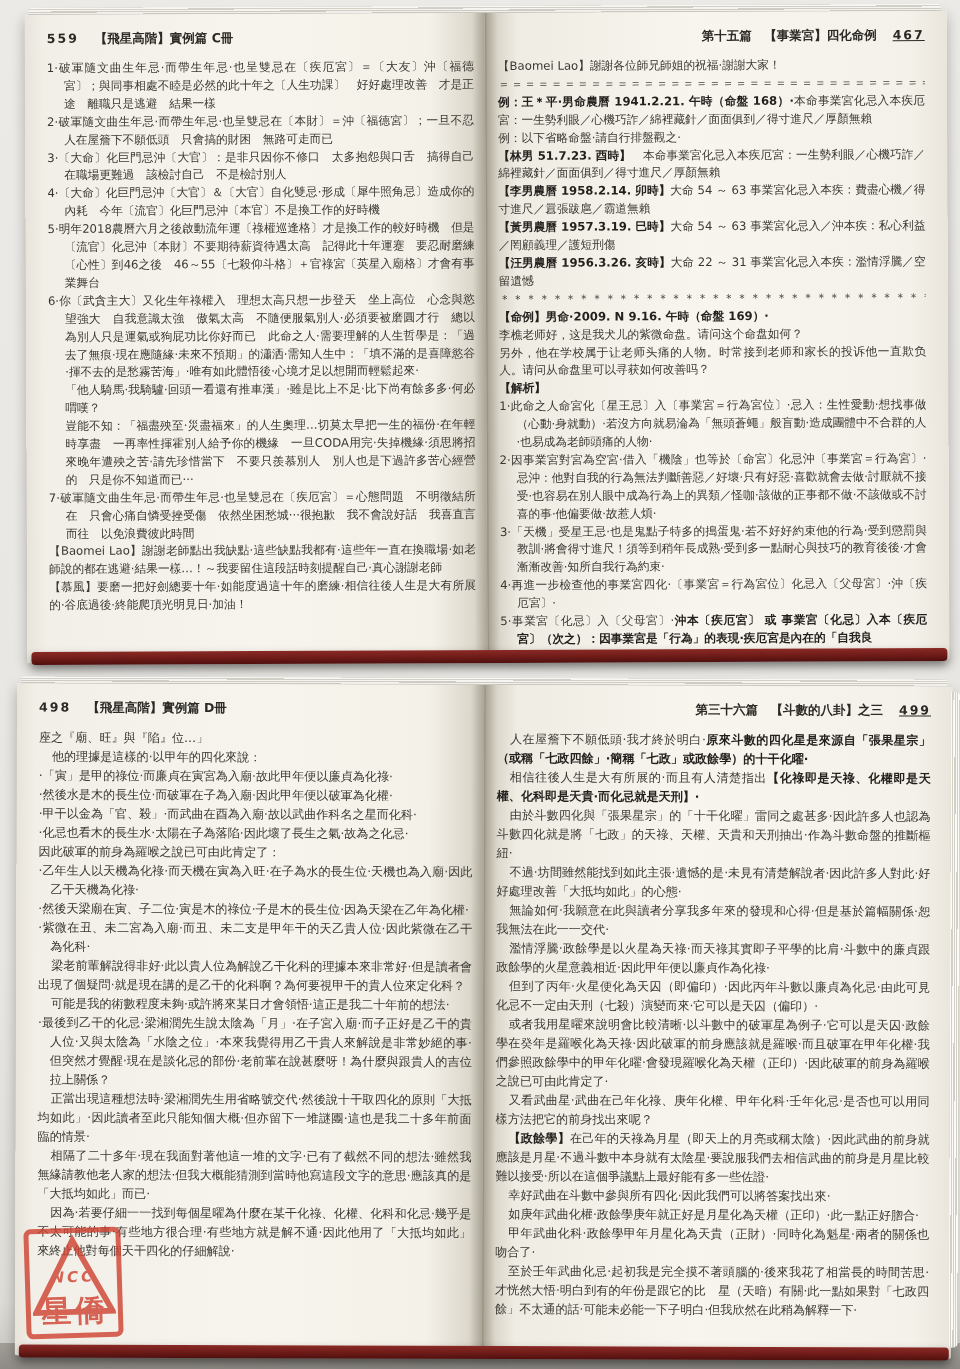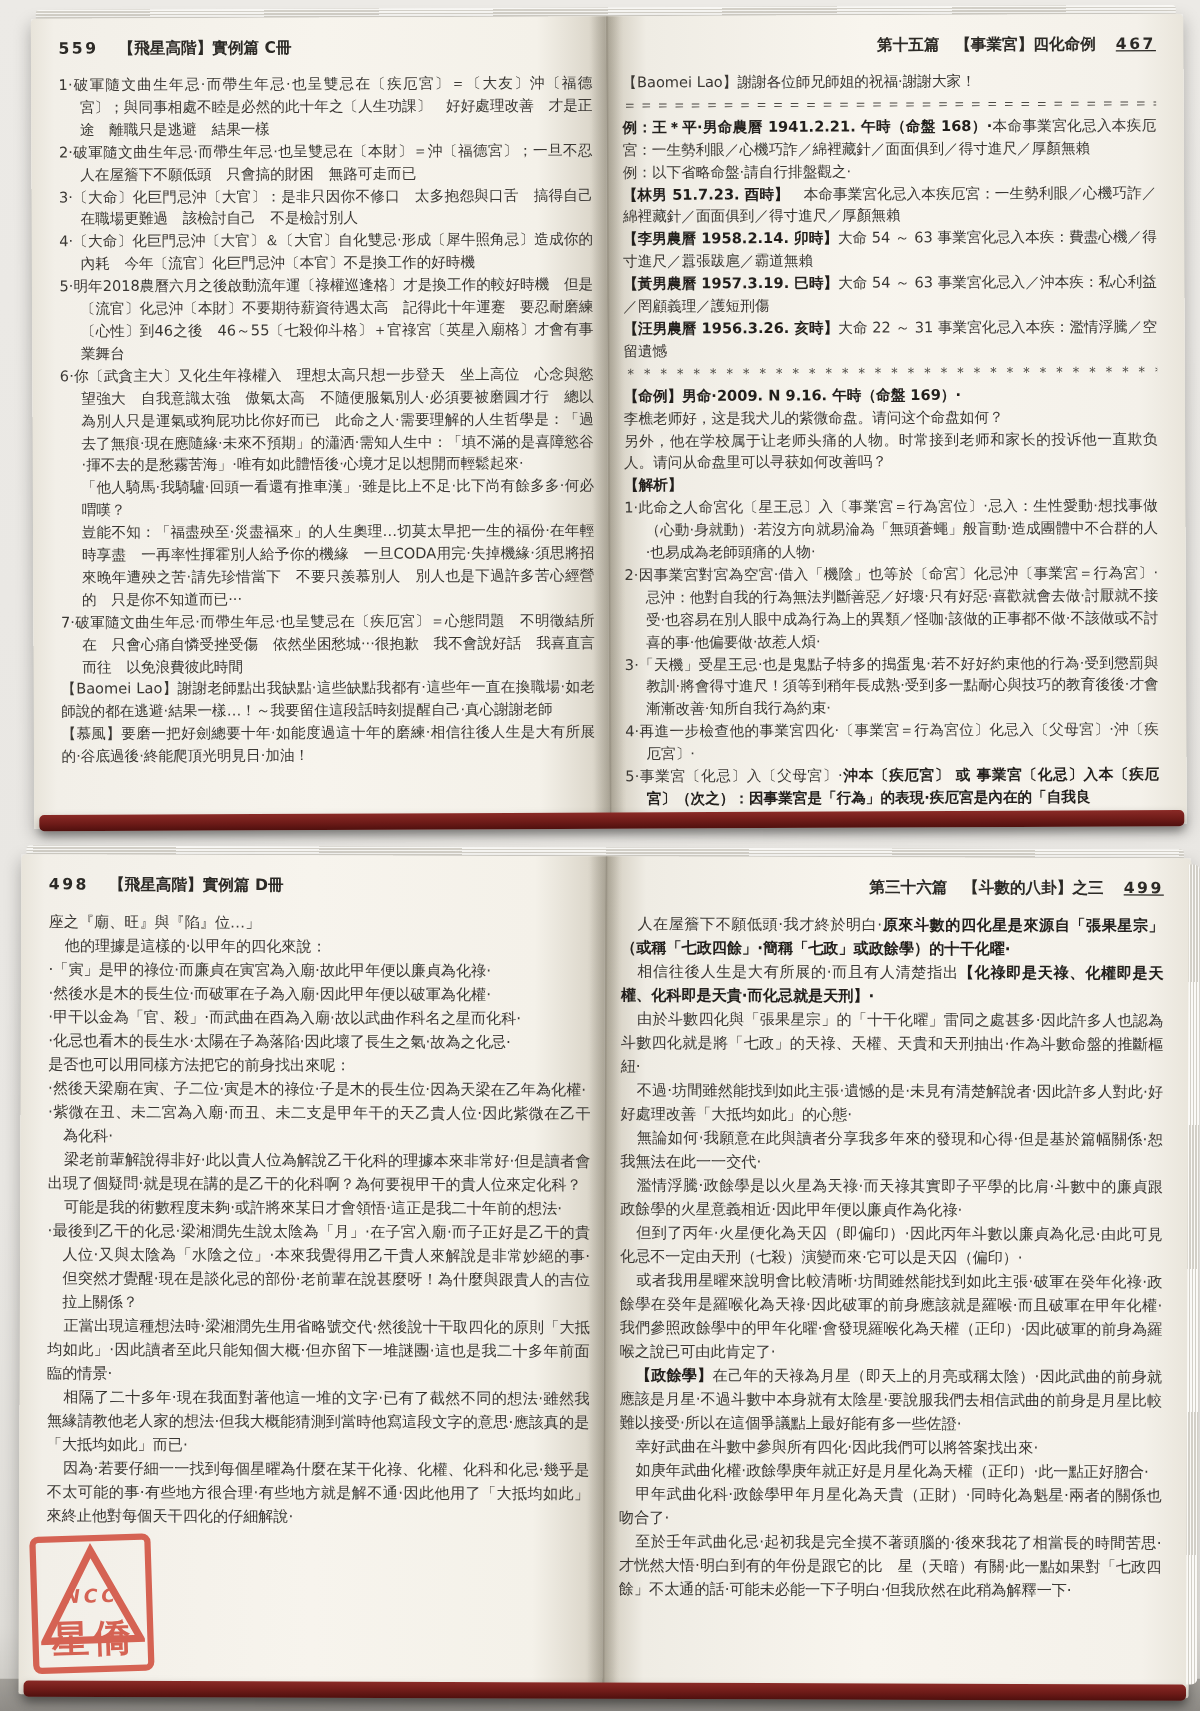--- a/index.html
+++ b/index.html
@@ -121,22 +121,22 @@
         <span class="ptitle">【飛星高階】實例篇 D冊</span>
       </header>
       <div class="pbody">
 
       <p class="para b"><b></b><span>座之『廟、旺』與『陷』位…」</span><b></b></p>
           <p class="para ind"><b></b><span>他的理據是這樣的·以甲年的四化來說：</span><b></b></p>
           <p class="para bul"><b></b><span>·「寅」是甲的祿位·而廉貞在寅宮為入廟·故此甲年便以廉貞為化祿·</span><b></b></p>
           <p class="para bul"><b></b><span>·然後水是木的長生位·而破軍在子為入廟·因此甲年便以破軍為化權·</span><b></b></p>
           <p class="para bul"><b></b><span>·甲干以金為「官、殺」·而武曲在酉為入廟·故以武曲作科名之星而化科·</span><b></b></p>
           <p class="para bul"><b></b><span>·化忌也看木的長生水·太陽在子為落陷·因此壞了長生之氣·故為之化忌·</span><b></b></p>
-          <p class="para b"><b></b><span>是否也可以用同樣方法把它的前身找出來呢：</span><b></b></p>
-          <p class="para bul"><b></b><b></b></p>
+          <p class="para b"><b></b><span>因此破軍的前身為羅喉之說已可由此肯定了：</span><b></b></p>
+          <p class="para bul"><b></b><span>·乙年生人以天機為化祿·而天機在寅為入旺·在子為水的長生位·天機也為入廟·因此乙干天機為化祿·</span><b></b></p>
           <p class="para bul"><b></b><span>·然後天梁廟在寅、子二位·寅是木的祿位·子是木的長生位·因為天梁在乙年為化權·</span><b></b></p>
           <p class="para bul"><b></b><span>·紫微在丑、未二宮為入廟·而丑、未二支是甲年干的天乙貴人位·因此紫微在乙干為化科·</span><b></b></p>
           <p class="para ind"><b></b><span>梁老前輩解說得非好·此以貴人位為解說乙干化科的理據本來非常好·但是讀者會出現了個疑問·就是現在講的是乙干的化科啊？為何要視甲干的貴人位來定化科？</span><b></b></p>
           <p class="para ind"><b></b><span>可能是我的術數程度未夠·或許將來某日才會領悟·這正是我二十年前的想法·</span><b></b></p>
           <p class="para bul"><b></b><span>·最後到乙干的化忌·梁湘潤先生說太陰為「月」·在子宮入廟·而子正好是乙干的貴人位·又與太陰為「水陰之位」·本來我覺得用乙干貴人來解說是非常妙絕的事·但突然才覺醒·現在是談化忌的部份·老前輩在說甚麼呀！為什麼與跟貴人的吉位拉上關係？</span><b></b></p>
           <p class="para ind"><b></b><b></b></p>
           <p class="para ind"><b></b><span>正當出現這種想法時·梁湘潤先生用省略號交代·然後說十干取四化的原則「大抵均如此」·因此讀者至此只能知個大概·但亦留下一堆謎團·這也是我二十多年前面臨的情景·</span><b></b></p>
           <p class="para ind"><b></b><span>相隔了二十多年·現在我面對著他這一堆的文字·已有了截然不同的想法·雖然我無緣請教他老人家的想法·但我大概能猜測到當時他寫這段文字的意思·應該真的是「大抵均如此」而已·</span><b></b></p>
           <p class="para ind"><b></b><span>因為·若要仔細一一找到每個星曜為什麼在某干化祿、化權、化科和化忌·幾乎是不太可能的事·有些地方很合理·有些地方就是解不通·因此他用了「大抵均如此」來終止他對每個天干四化的仔細解說·</span><b></b></p>
         </div>
@@ -148,22 +148,22 @@
       </header>
       <div class="pbody">
 
       <p class="para ind"><b></b><span>人在屋簷下不願低頭·我才終於明白·</span><b>原來斗數的四化星是來源自「張果星宗」（或稱「七政四餘」·簡稱「七政」或政餘學）的十干化曜·</b></p>
           <p class="para ind"><b></b><span>相信往後人生是大有所展的·而且有人清楚指出</span><b>【化祿即是天祿、化權即是天權、化科即是天貴·而化忌就是天刑】·</b></p>
           <p class="para ind"><b></b><span>由於斗數四化與「張果星宗」的「十干化曜」雷同之處甚多·因此許多人也認為斗數四化就是將「七政」的天祿、天權、天貴和天刑抽出·作為斗數命盤的推斷樞紐·</span><b></b></p>
           <p class="para ind"><b></b><span>不過·坊間雖然能找到如此主張·遺憾的是·未見有清楚解說者·因此許多人對此·好好處理改善「大抵均如此」的心態·</span><b></b></p>
           <p class="para ind"><b></b><span>無論如何·我願意在此與讀者分享我多年來的發現和心得·但是基於篇幅關係·恕我無法在此一一交代·</span><b></b></p>
           <p class="para ind"><b></b><span>濫情浮騰·政餘學是以火星為天祿·而天祿其實即子平學的比肩·斗數中的廉貞跟政餘學的火星意義相近·因此甲年便以廉貞作為化祿·</span><b></b></p>
           <p class="para ind"><b></b><span>但到了丙年·火星便化為天囚（即偏印）·因此丙年斗數以廉貞為化忌·由此可見化忌不一定由天刑（七殺）演變而來·它可以是天囚（偏印）·</span><b></b></p>
-          <p class="para ind"><b></b><span>或者我用星曜來說明會比較清晰·坊間雖然能找到如此主張·破軍在癸年化祿·政餘學在癸年是羅喉化為天祿·因此破軍的前身應該就是羅喉·而且破軍在甲年化權·我們參照政餘學中的甲年化曜·會發現羅喉化為天權（正印）·因此破軍的前身為羅喉之說已可由此肯定了·</span><b></b></p>
-          <p class="para ind"><b></b><b></b></p>
+          <p class="para ind"><b></b><span>或者我用星曜來說明會比較清晰·以斗數中的破軍星為例子·它可以是天囚·政餘學在癸年是羅喉化為天祿·因此破軍的前身應該就是羅喉·而且破軍在甲年化權·我們參照政餘學中的甲年化曜·會發現羅喉化為天權（正印）·因此破軍的前身為羅喉之說已可由此肯定了·</span><b></b></p>
+          <p class="para ind"><b></b><span>又看武曲星·武曲在己年化祿、庚年化權、甲年化科·壬年化忌·是否也可以用同樣方法把它的前身找出來呢？</span><b></b></p>
           <p class="para ind"><b>【政餘學】</b><span>在己年的天祿為月星（即天上的月亮或稱太陰）·因此武曲的前身就應該是月星·不過斗數中本身就有太陰星·要說服我們去相信武曲的前身是月星比較難以接受·所以在這個爭議點上最好能有多一些佐證·</span><b></b></p>
           <p class="para ind"><b></b><span>幸好武曲在斗數中參與所有四化·因此我們可以將答案找出來·</span><b></b></p>
           <p class="para ind"><b></b><span>如庚年武曲化權·政餘學庚年就正好是月星化為天權（正印）·此一點正好脗合·</span><b></b></p>
           <p class="para ind"><b></b><span>甲年武曲化科·政餘學甲年月星化為天貴（正財）·同時化為魁星·兩者的關係也吻合了·</span><b></b></p>
           <p class="para ind"><b></b><span>至於壬年武曲化忌·起初我是完全摸不著頭腦的·後來我花了相當長的時間苦思·才恍然大悟·明白到有的年份是跟它的比　星（天暗）有關·此一點如果對「七政四餘」不太通的話·可能未必能一下子明白·但我欣然在此稍為解釋一下·</span><b></b></p>
         </div>
     </section>
     <div class="gutter-shadow"></div>
   </div>
   <div class="edges-right"></div>

